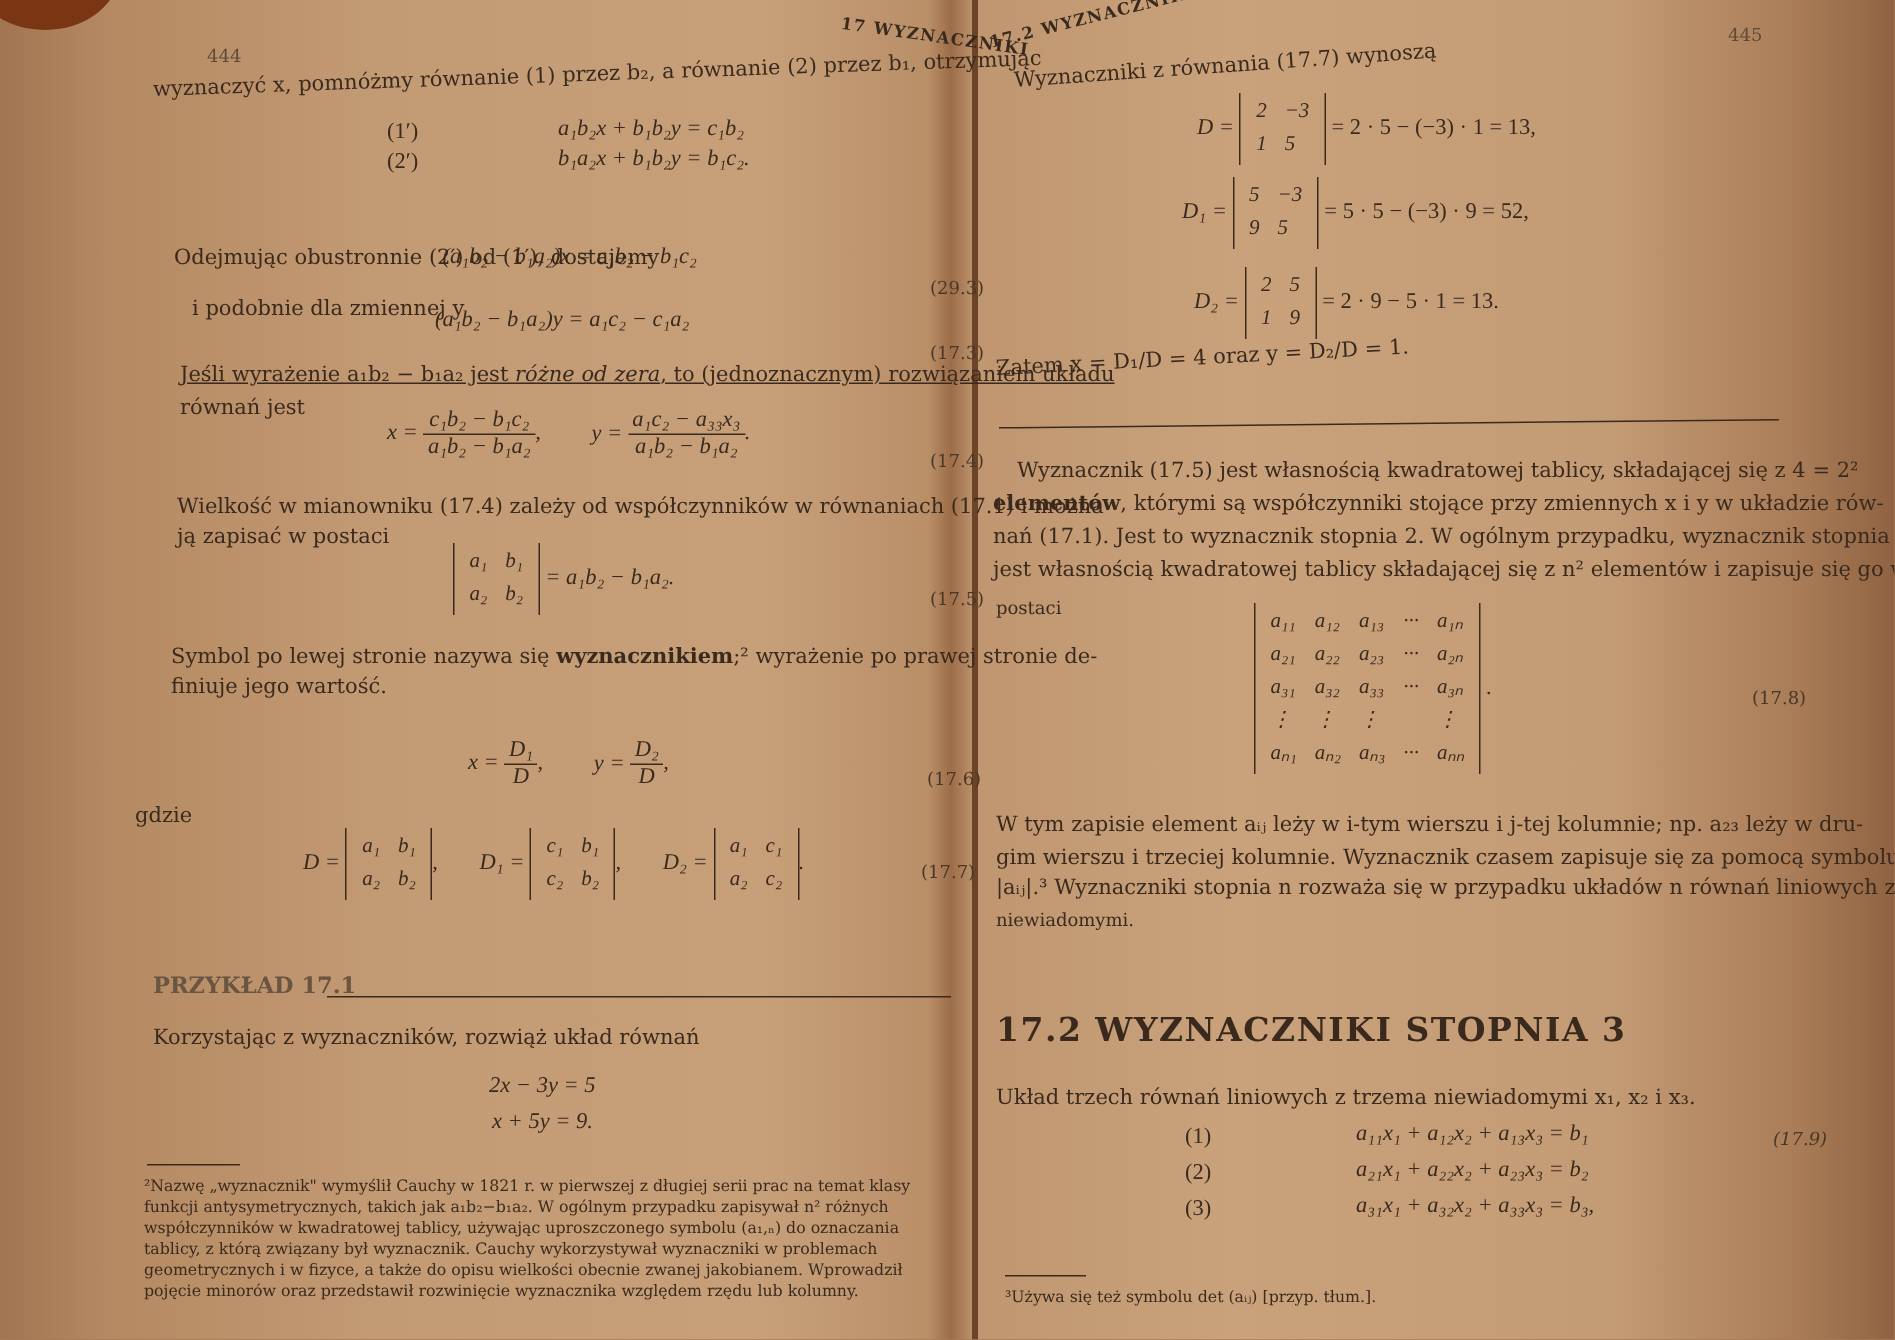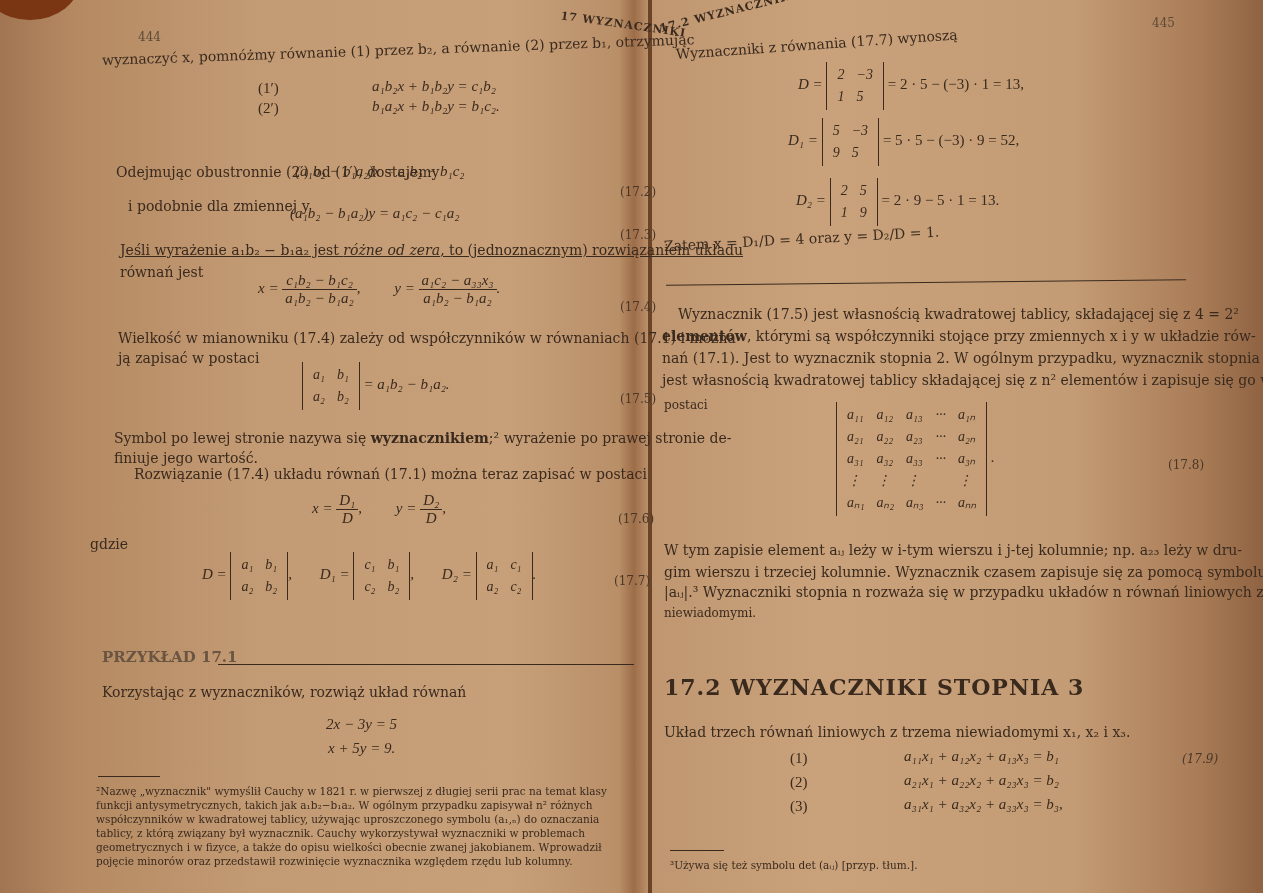--- a/index.html
+++ b/index.html
@@ -59,21 +59,21 @@
 
     <div class="abs txt" style="left:12px; top:52px; transform:rotate(-2deg); transform-origin:left;">wyznaczyć x, pomnóżmy równanie (1) przez b₂, a równanie (2) przez b₁, otrzymując</div>
 
     <div class="abs eq" style="left:168px; top:80px; font-style:normal;">(1′)</div>
     <div class="abs eq" style="left:282px; top:78px;">a₁b₂x + b₁b₂y = c₁b₂</div>
     <div class="abs eq" style="left:168px; top:100px; font-style:normal;">(2′)</div>
     <div class="abs eq" style="left:282px; top:98px;">b₁a₂x + b₁b₂y = b₁c₂.</div>
 
     <div class="abs txt" style="left:26px; top:148px;margin-top:16px;">Odejmując obustronnie (2′) od (1′), dostajemy</div>
     <div class="abs eq" style="left:205px; top:163px;">(a₁b₂ − b₁a₂)x = c₁b₂ − b₁c₂</div>
-    <div class="abs eqno" style="left:530px; top:185px;">(17.2)</div>
+    <div class="abs eqno" style="left:530px; top:185px;">(29.3)</div>
 
     <div class="abs txt" style="left:38px; top:198px;">i podobnie dla zmiennej y</div>
     <div class="abs eq" style="left:200px; top:205px;">(a₁b₂ − b₁a₂)y = a₁c₂ − c₁a₂</div>
     <div class="abs eqno" style="left:530px; top:228px;">(17.3)</div>
 
     <div class="abs txt" style="left:30px; top:242px;text-decoration:underline;">
       <span>Jeśli wyrażenie a₁b₂ − b₁a₂ jest </span><span class="ital">różne od zera</span><span>, to (jednoznacznym) rozwiązaniem układu</span>
     </div>
     <div class="abs txt" style="left:30px; top:264px;">równań jest</div>
 
@@ -102,21 +102,20 @@
       </tbody>
           </table></span>
       <span>= a₁b₂ − b₁a₂.</span>
     </div>
     <div class="abs eqno" style="left:530px; top:392px;">(17.5)</div>
 
     <div class="abs txt" style="left:24px; top:430px;">
       <span>Symbol po lewej stronie nazywa się </span><span class="bold">wyznacznikiem</span><span>;² wyrażenie po prawej stronie de-</span>
     </div>
     <div class="abs txt" style="left:24px; top:450px;">finiuje jego wartość.</div>
-    <div class="abs txt" style="left:44px; top:466px;">Rozwiązanie (17.4) układu równań (17.1) można teraz zapisać w postaci</div>
 
     <div class="abs eq" style="left:222px; top:492px;">
       <span>x =</span>
       <span class="frac"><span class="num">D₁</span><span class="den">D</span></span>,
       <span style="margin-left:30px">y =</span>
       <span class="frac"><span class="num">D₂</span><span class="den">D</span></span>,
     </div>
     <div class="abs eqno" style="left:528px; top:512px;">(17.6)</div>
 
     <div class="abs txt" style="left:0px; top:536px;">gdzie</div>

